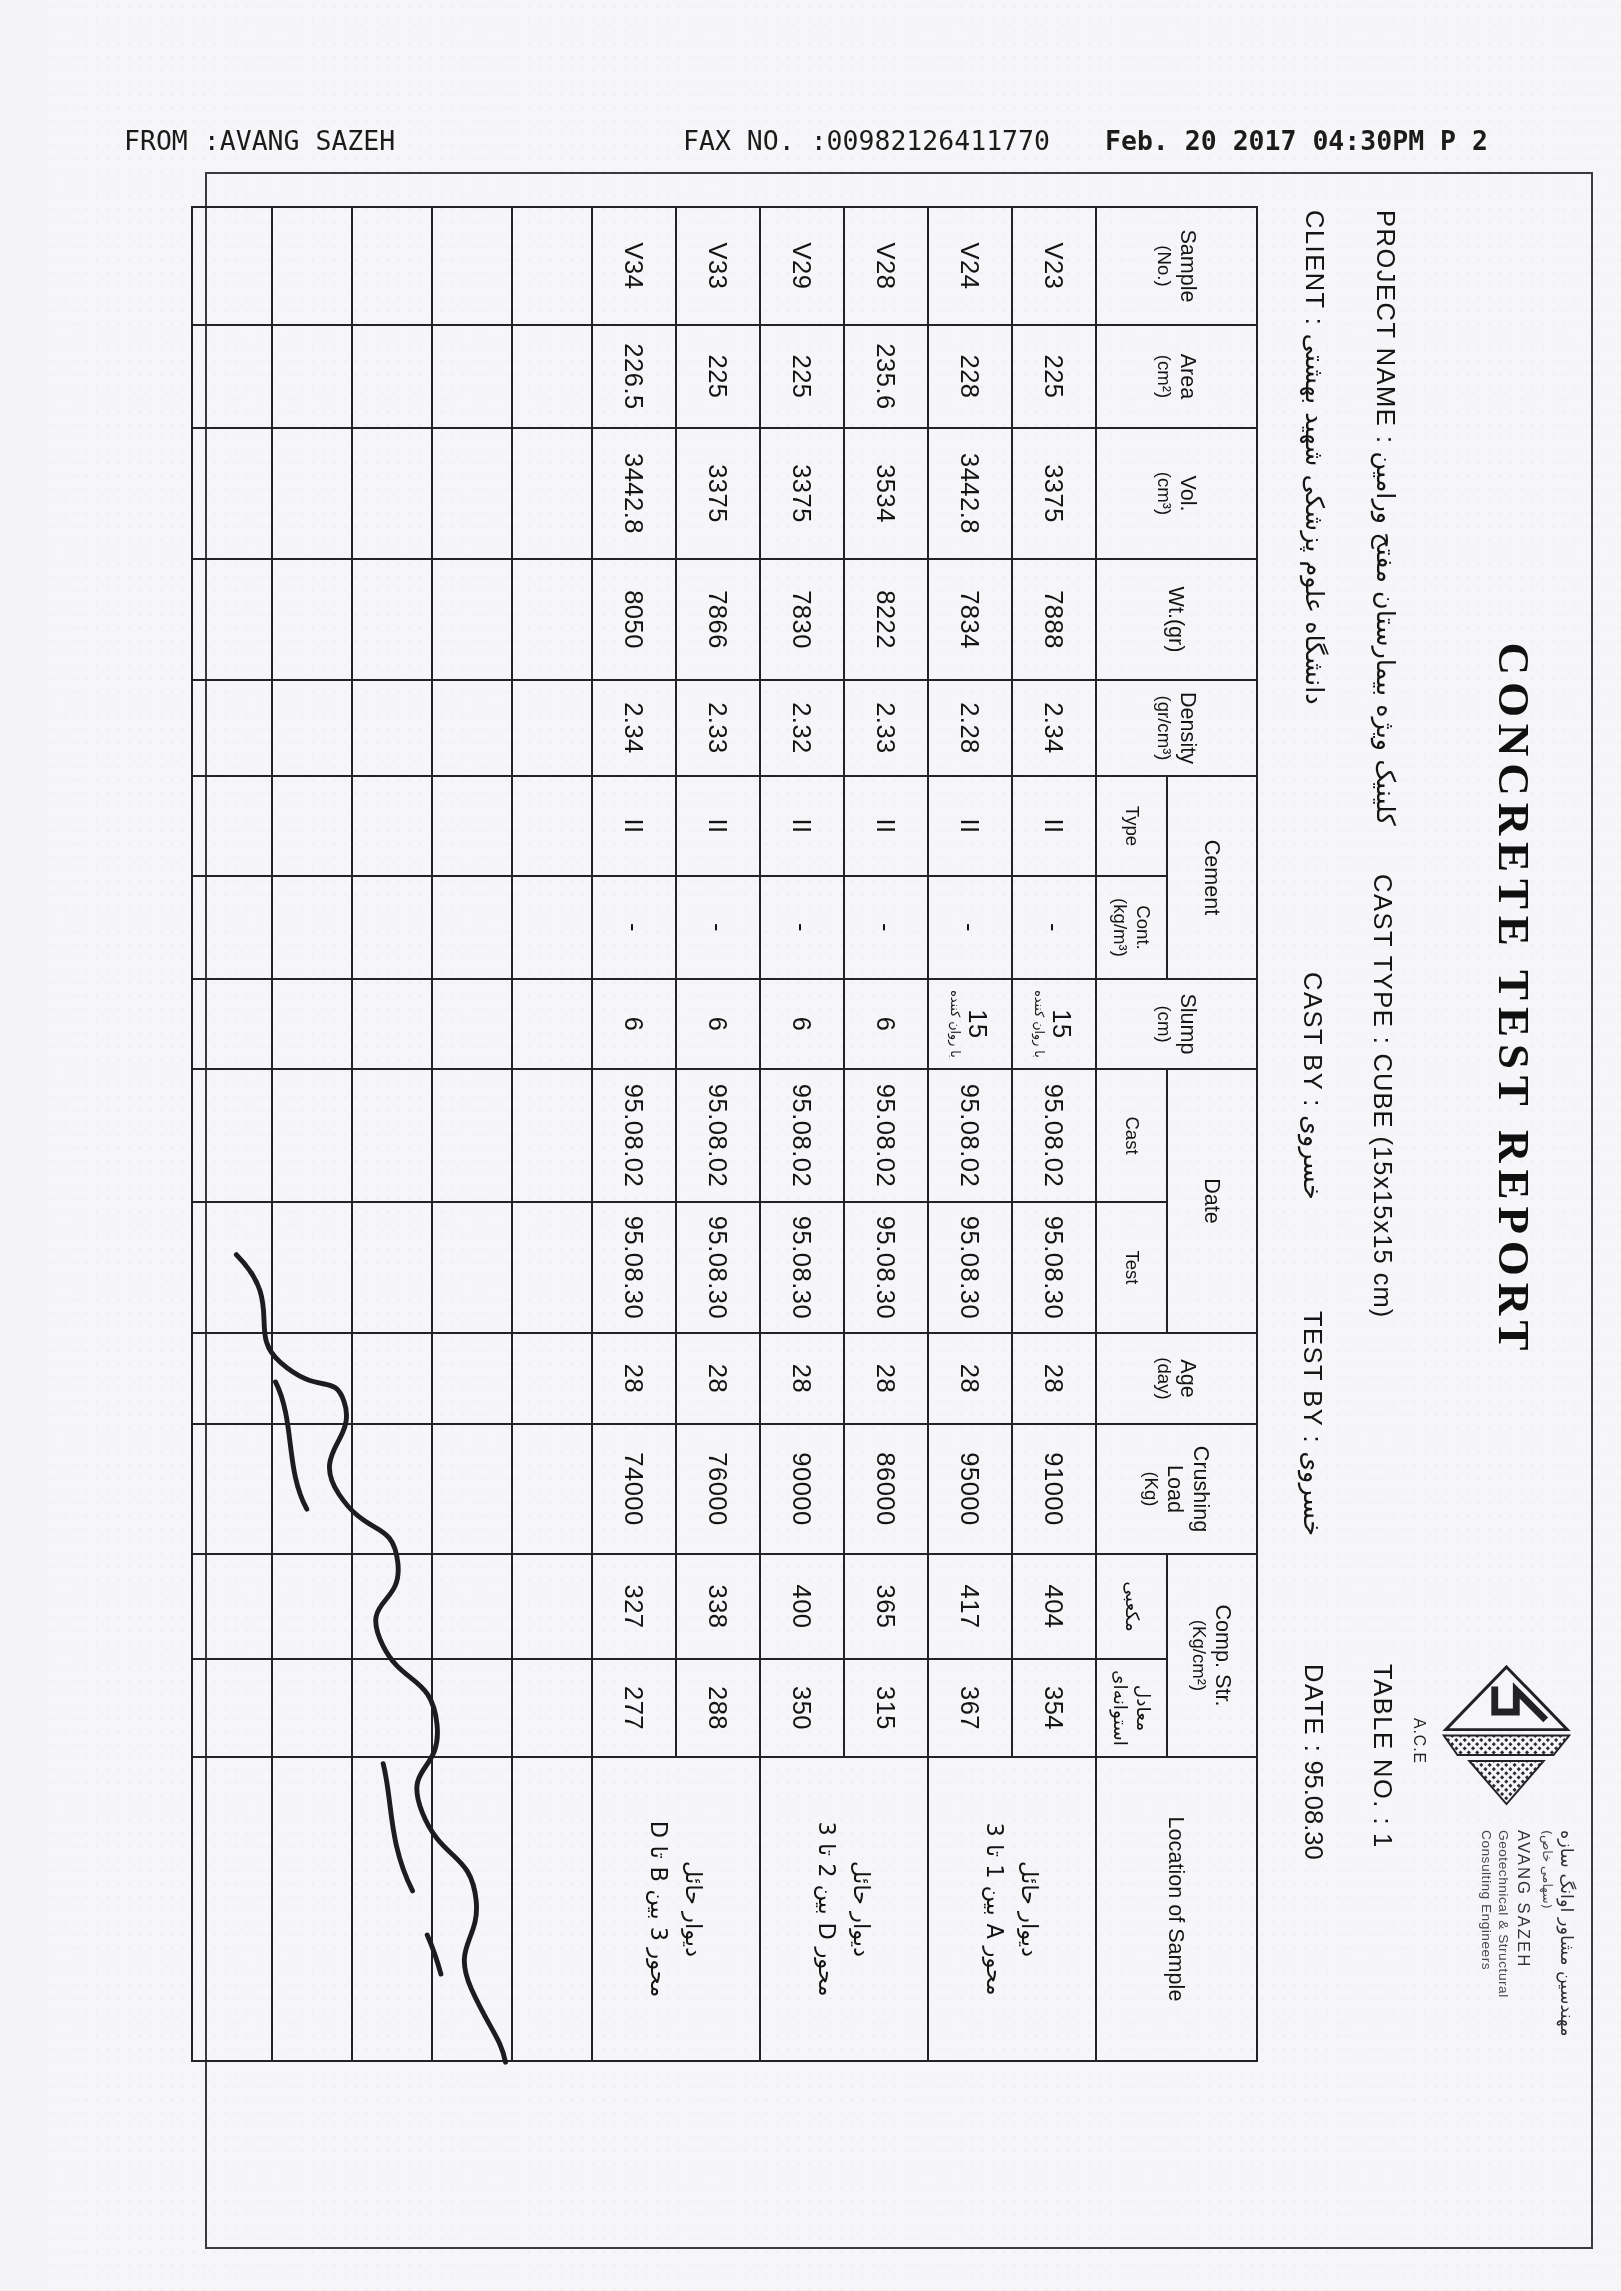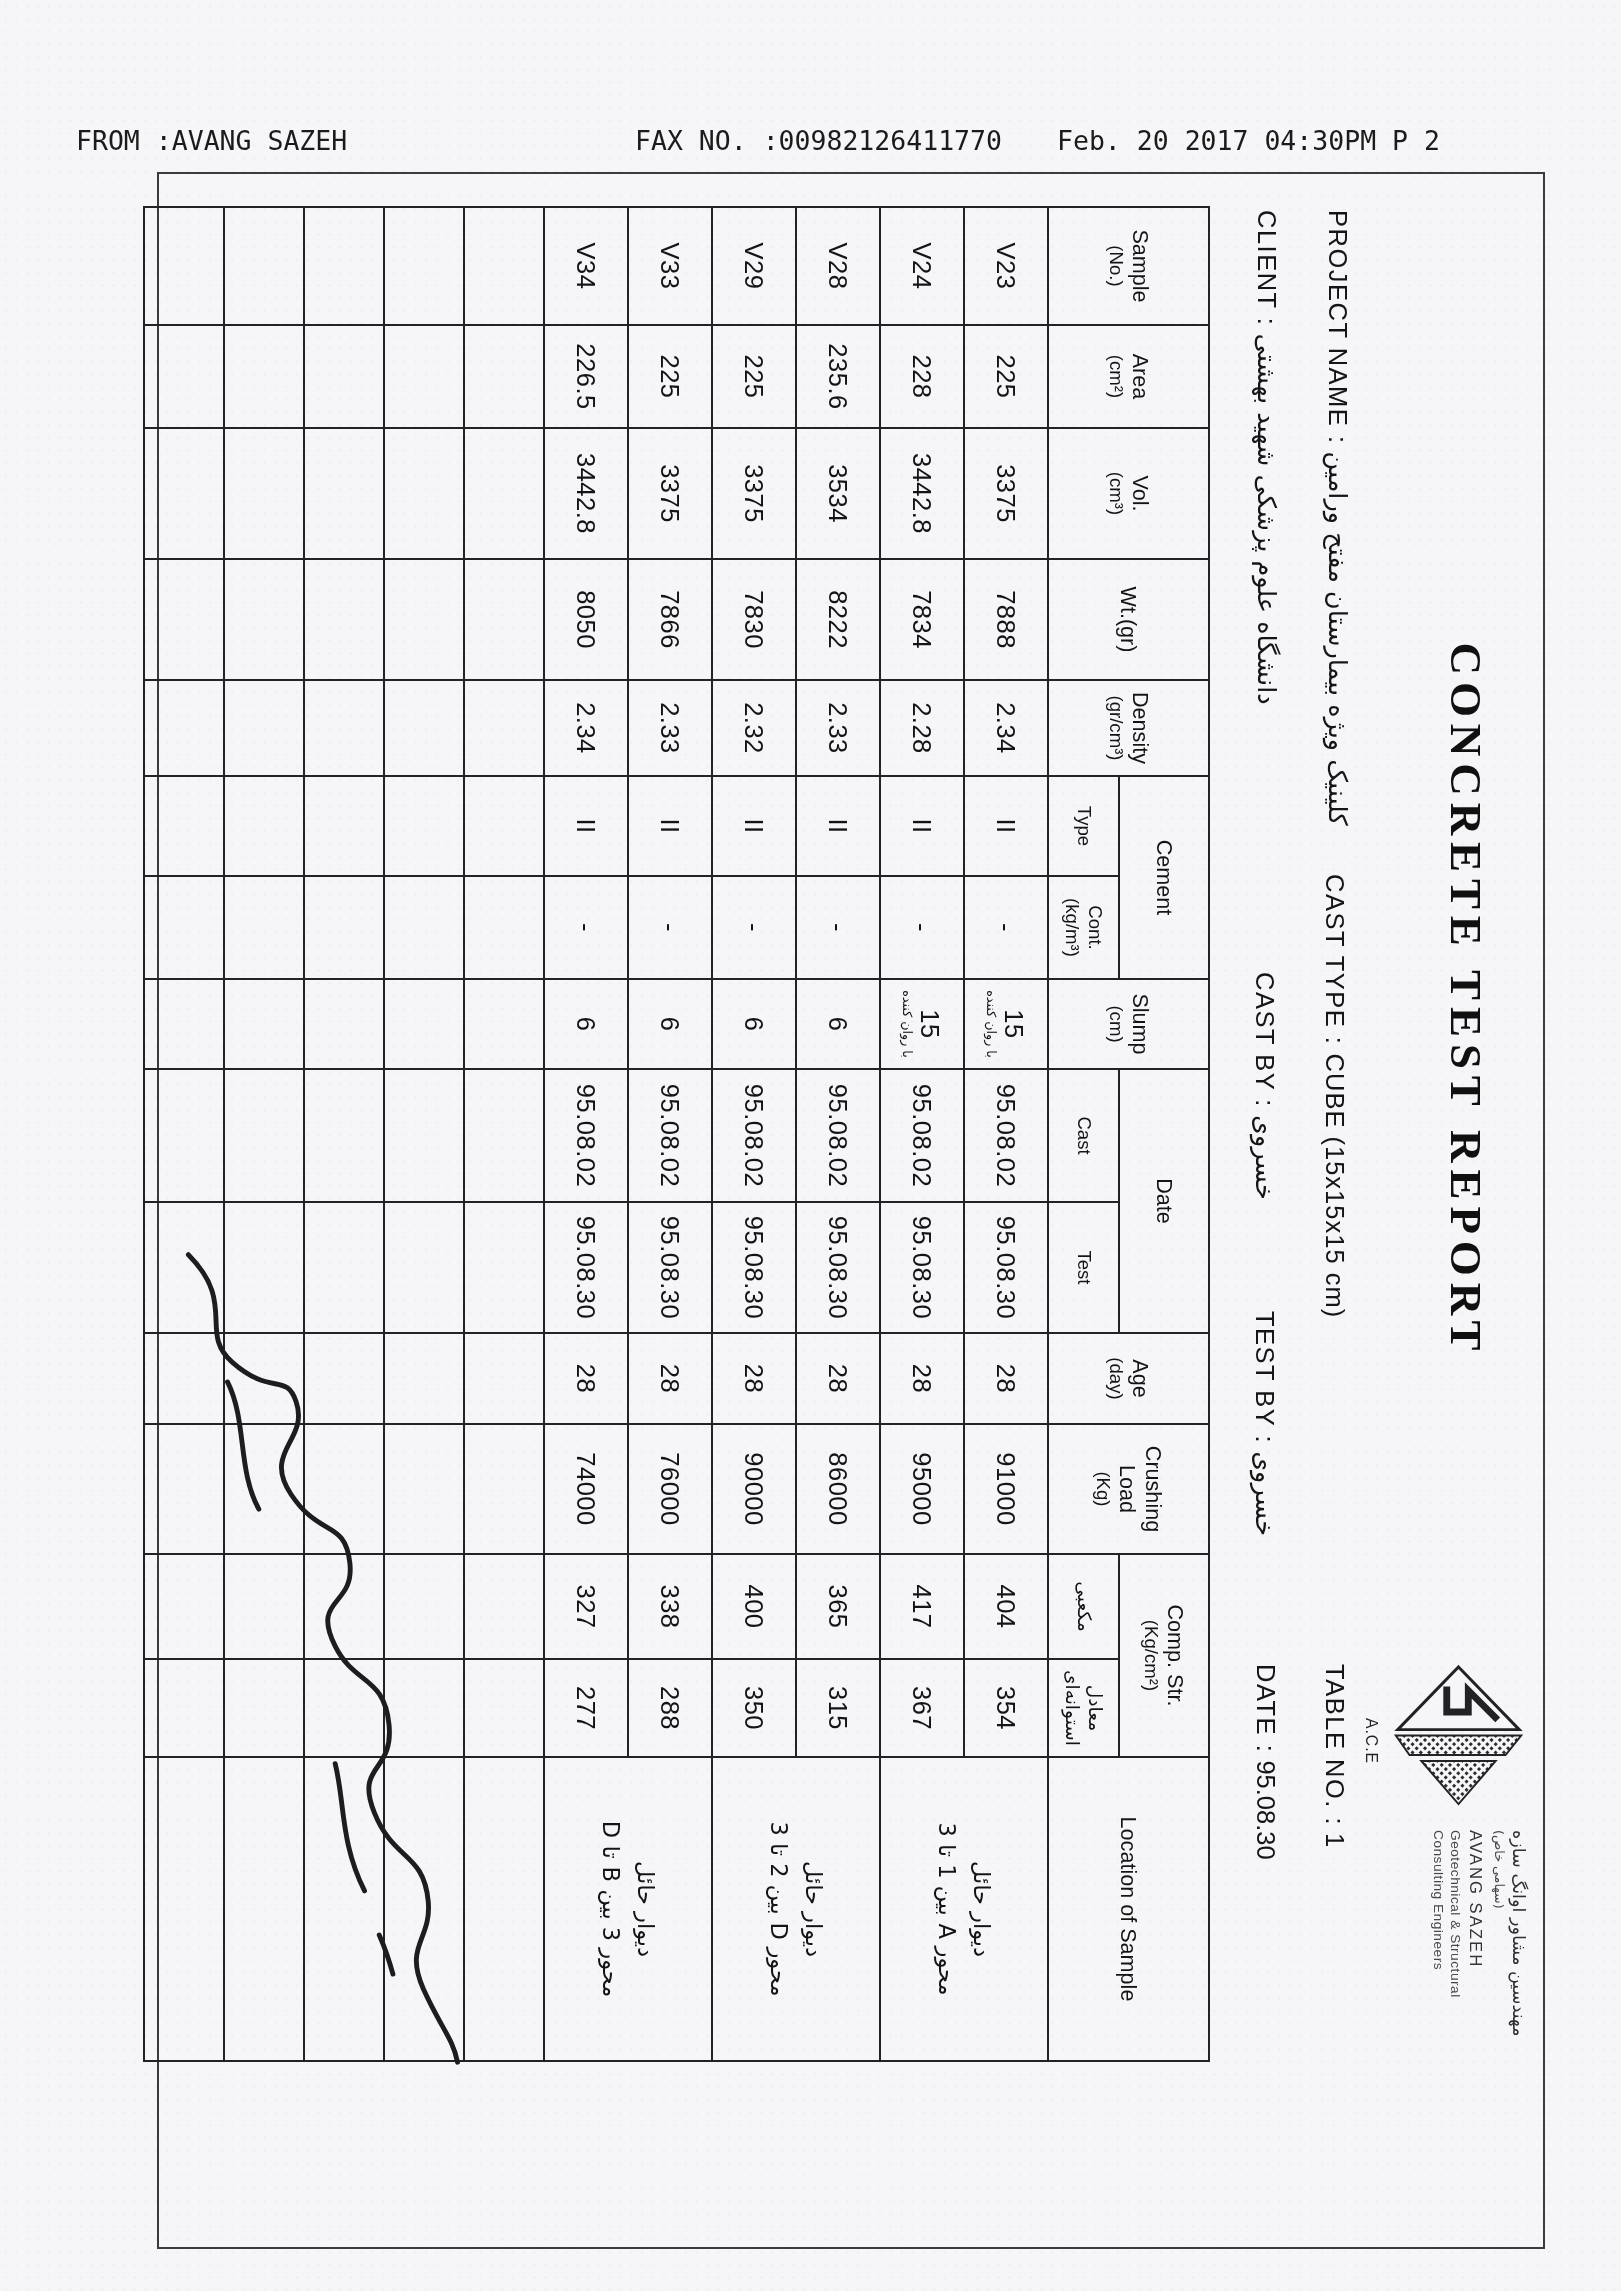--- a/index.html
+++ b/index.html
@@ -4,33 +4,33 @@
 <style>
   html,body{margin:0;padding:0;}
   body{
     width:1621px;height:2292px;
     background:#f3f3f6;
     font-family:"Liberation Sans",sans-serif;
     color:#161616;
     position:relative;
     overflow:hidden;
   }
-  .page{position:absolute;inset:0;background:#f6f6f9;}
+  .page{position:absolute;inset:0;background:#f6f6f9;margin-left:48px;}
   
   .page::after{
     content:"";position:absolute;inset:0;pointer-events:none;
     background-image:radial-gradient(#e7e7ee 1px, transparent 1px);
     background-size:10.8px 12.7px;opacity:.55;
   }
   
   .faxhdr{position:absolute;top:125px;left:0;width:1621px;height:39px;
     font-family:"DejaVu Sans Mono",monospace;font-size:26.5px;color:#1b1b1b;z-index:5;}
   .faxhdr .f1{position:absolute;left:76px;}
   .faxhdr .f2{position:absolute;left:635px;}
-  .faxhdr .f3{position:absolute;left:1057px;}
+  .faxhdr .f3{position:absolute;left:1057px;font-weight:bold;}
 
   
   .rot{
     position:absolute;left:0;top:0;width:2127px;height:1451px;
     transform:translate(1590px,147px) rotate(90deg);
     transform-origin:0 0;z-index:2;
   }
   .sheet{position:absolute;inset:0;}
   .sheet .frame{
     position:absolute;left:24.5px;top:45px;width:2073px;height:1384px;

